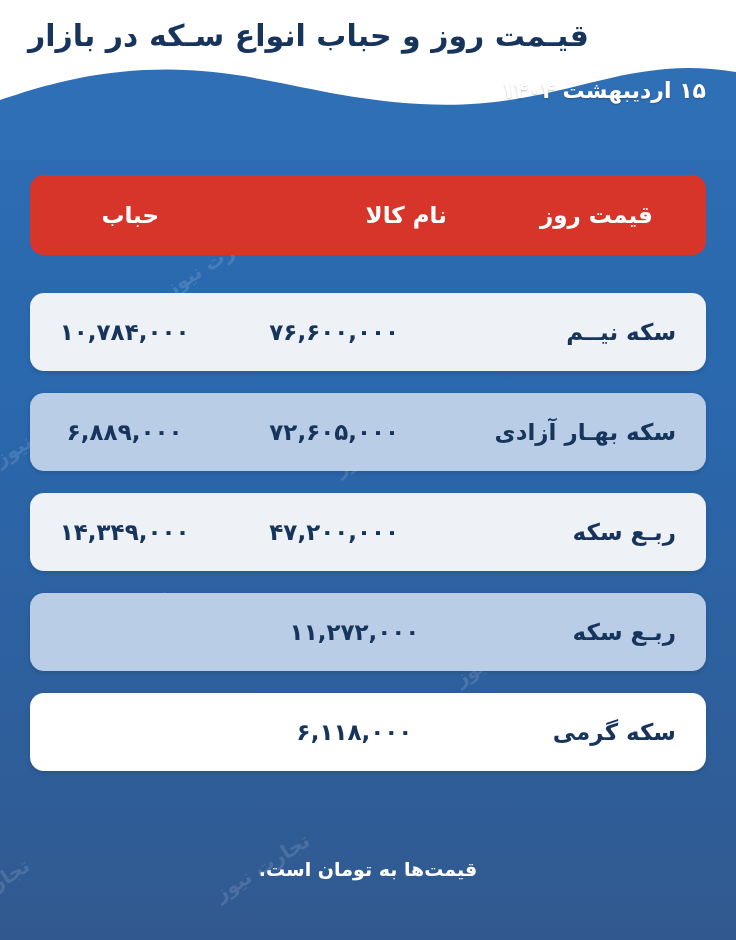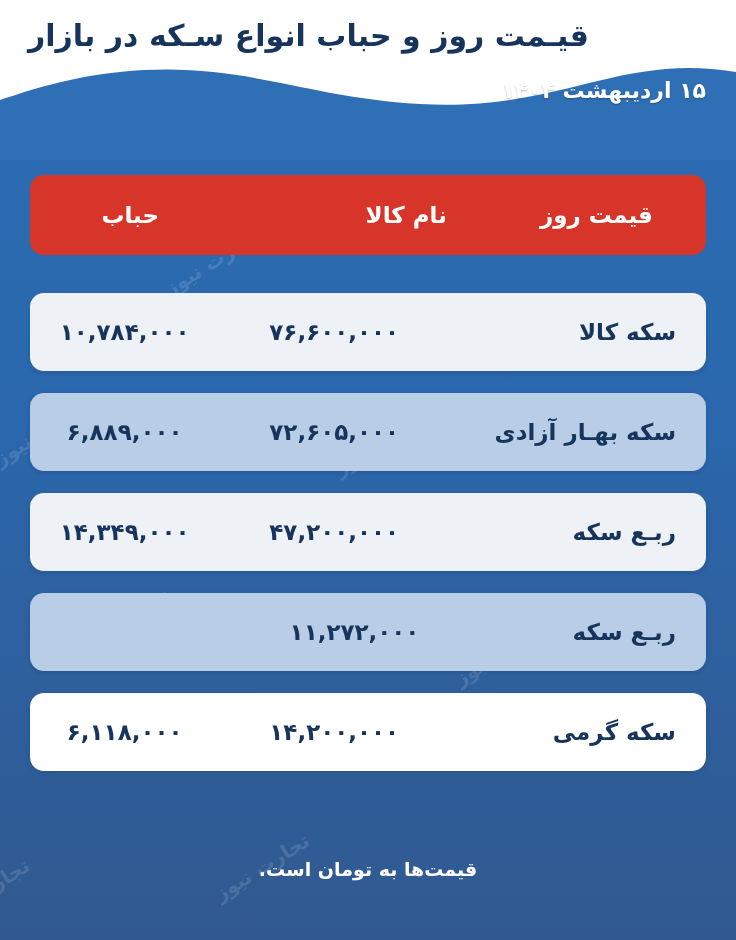--- a/index.html
+++ b/index.html
@@ -150,21 +150,21 @@
 
   <div class="table">
 
     <div class="row head">
       <div class="cell c-price">قیمت روز</div>
       <div class="cell c-name">نام کالا</div>
       <div class="cell c-bub">حباب</div>
     </div>
 
     <div class="row light">
-      <div class="cell c-name">سکه کالا</div>
+      <div class="cell c-name">سکه نیــم</div>
       <div class="cell c-price">۷۶,۶۰۰,۰۰۰</div>
       <div class="cell c-bub">۱۰,۷۸۴,۰۰۰</div>
     </div>
 
     <div class="row blue">
       <div class="cell c-name">سکه بهـار آزادی</div>
       <div class="cell c-price">۷۲,۶۰۵,۰۰۰</div>
       <div class="cell c-bub">۶,۸۸۹,۰۰۰</div>
     </div>
 
@@ -174,21 +174,20 @@
       <div class="cell c-bub">۱۴,۳۴۹,۰۰۰</div>
     </div>
 
     <div class="row blue">
       <div class="cell c-name">ربـع سکه</div>
       <div class="cell c-bub">۱۱,۲۷۲,۰۰۰</div>
     </div>
 
     <div class="row white">
       <div class="cell c-name">سکه گرمی</div>
-      <div class="cell c-price">۱۴,۲۰۰,۰۰۰</div>
       <div class="cell c-bub">۶,۱۱۸,۰۰۰</div>
     </div>
 
   </div>
 
   <div class="footnote">قیمت‌ها به تومان است.</div>
 
 </div>
 
 </body></html>

